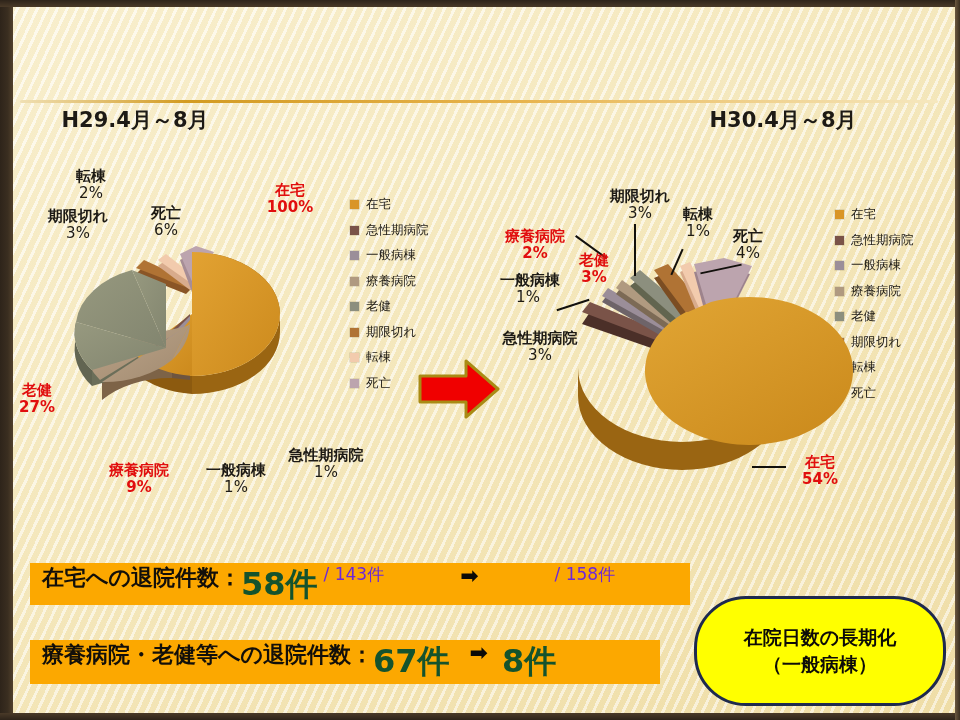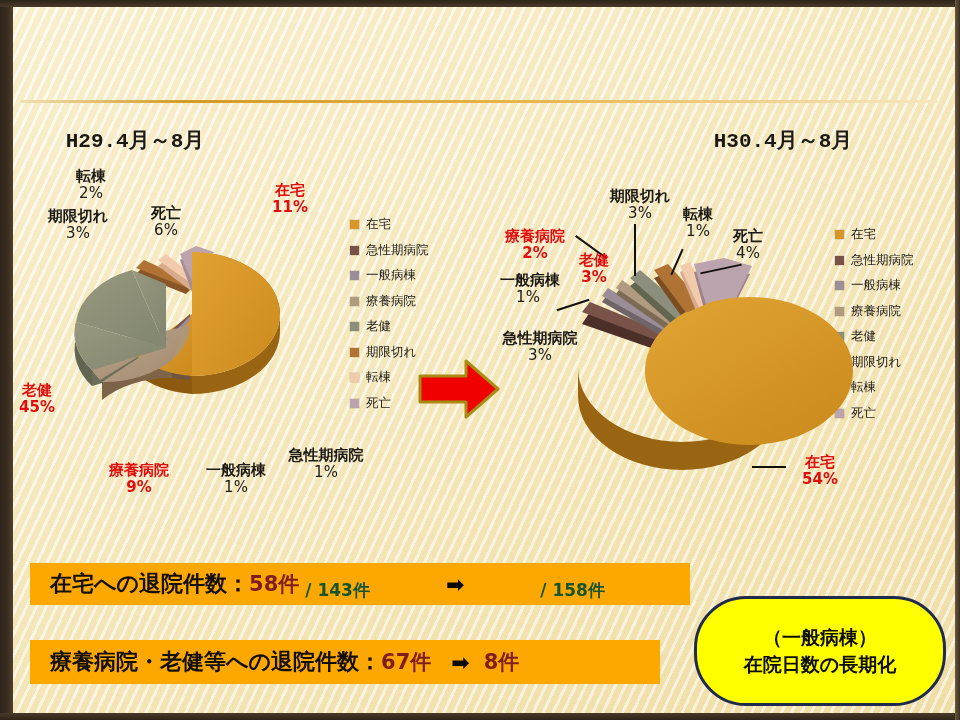--- a/index.html
+++ b/index.html
@@ -51,21 +51,21 @@
     -webkit-mask-image: linear-gradient(180deg, rgba(0,0,0,0.55), rgba(0,0,0,0));
             mask-image: linear-gradient(180deg, rgba(0,0,0,0.55), rgba(0,0,0,0));
   }
   #title-rule {
     position: absolute; left: 20px; top: 100px; width: 918px; height: 3px;
     background: linear-gradient(90deg, #f0e0b4 0%, #d39b22 18%, #e8b44e 55%, #f6e8bf 100%);
     border-radius: 2px;
   }
 
   
-  .chart-panel { position: absolute; top: 120px; width: 470px; height: 430px; font-family: Liberation Mono, monospace; }
+  .chart-panel { position: absolute; top: 100px; width: 470px; height: 430px; }
   #panel-left  { left: 10px; }
   #panel-right { left: 486px; }
   .chart-title {
     position: absolute; top: 6px; width: 100%;
     text-align: center; font-size: 21px; font-weight: bold; color: #1d1a15;
   }
   #panel-left .chart-title  { left: -110px; }
   #panel-right .chart-title { left: 62px; }
 
   
@@ -91,27 +91,27 @@
   .cl.hi .nm { color: #e10e0e; }
   .cl.hi .pc { color: #e10e0e; font-weight: bold; }
   .leader { position: absolute; background: #12100c; }
 
   
   #big-arrow { position: absolute; left: 418px; top: 358px; width: 82px; height: 62px; }
 
   
   .bar {
     position: absolute; background: #fca800;
-    display: flex; align-items: center; padding-left: 20px;
+    display: flex; align-items: flex-start; padding-left: 12px;
     font-size: 22px; font-weight: bold; color: #120f0a; white-space: nowrap;
   }
   #bar-home  { left: 30px; top: 563px; width: 660px; height: 42px; }
   #bar-other { left: 30px; top: 640px; width: 630px; height: 44px; }
-  .num-red { color: #7f1d1d; font-size: 21px; font-weight: bold; }
-  .num-sm  { font-size: 17px; font-weight: bold; color: #14532d; margin-top: 13px; }
+  .num-red { color: #14532d; font-size: 32px; font-weight: bold; }
+  .num-sm  { font-size: 17px; font-weight: normal; color: #6d28d9; }
   .arw     { font-size: 22px; margin: 0 14px 0 20px; color: #0c0a07; }
   .sp-wide { display: inline-block; width: 56px; }
 
   
   #oval-note {
     position: absolute; left: 694px; top: 596px; width: 252px; height: 110px;
     background: #ffff00; border: 3px solid #1f2a4d; border-radius: 52px;
     display: flex; flex-direction: column; align-items: center; justify-content: center;
     font-size: 19px; font-weight: bold; color: #0d0c08; line-height: 1.4;
   }
@@ -231,37 +231,37 @@
   <div class="cl" style="left:30px; top:208px; width:96px;">
     <div class="nm">期限切れ</div>
     <div class="pc">3%</div>
   </div>
   <div class="cl" style="left:138px; top:205px; width:56px;">
     <div class="nm">死亡</div>
     <div class="pc">6%</div>
   </div>
   <div class="cl hi" style="left:262px; top:182px; width:56px;">
     <div class="nm">在宅</div>
-    <div class="pc">11%</div>
+    <div class="pc">100%</div>
   </div>
   <div class="cl" style="left:276px; top:447px; width:100px;">
     <div class="nm">急性期病院</div>
     <div class="pc">1%</div>
   </div>
   <div class="cl" style="left:196px; top:462px; width:80px;">
     <div class="nm">一般病棟</div>
     <div class="pc">1%</div>
   </div>
   <div class="cl hi" style="left:96px; top:462px; width:86px;">
     <div class="nm">療養病院</div>
     <div class="pc">9%</div>
   </div>
   <div class="cl hi" style="left:10px; top:382px; width:54px;">
     <div class="nm">老健</div>
-    <div class="pc">45%</div>
+    <div class="pc">27%</div>
   </div>
 
   <div id="big-arrow">
     <svg width="82" height="62" viewBox="0 0 82 62">
       <polygon points="2,18 48,18 48,3 80,31 48,59 48,44 2,44" fill="#f00000" stroke="#a98b14" stroke-width="3" stroke-linejoin="round"></polygon>
     </svg>
   </div>
 
   <div class="chart-panel" id="panel-right">
     <div class="chart-title">H30.4月～8月</div>
@@ -410,17 +410,17 @@
   </div>
 
   <div class="bar" id="bar-other">
     <span>療養病院・老健等への退院件数：</span>
     <span class="num-red">67件</span>
     <span class="arw">➡</span>
     <span class="num-red">8件</span>
   </div>
 
   <div id="oval-note">
+    <div>在院日数の長期化</div>
     <div>（一般病棟）</div>
-    <div>在院日数の長期化</div>
   </div>
 
 </div>
 
 </body></html>

